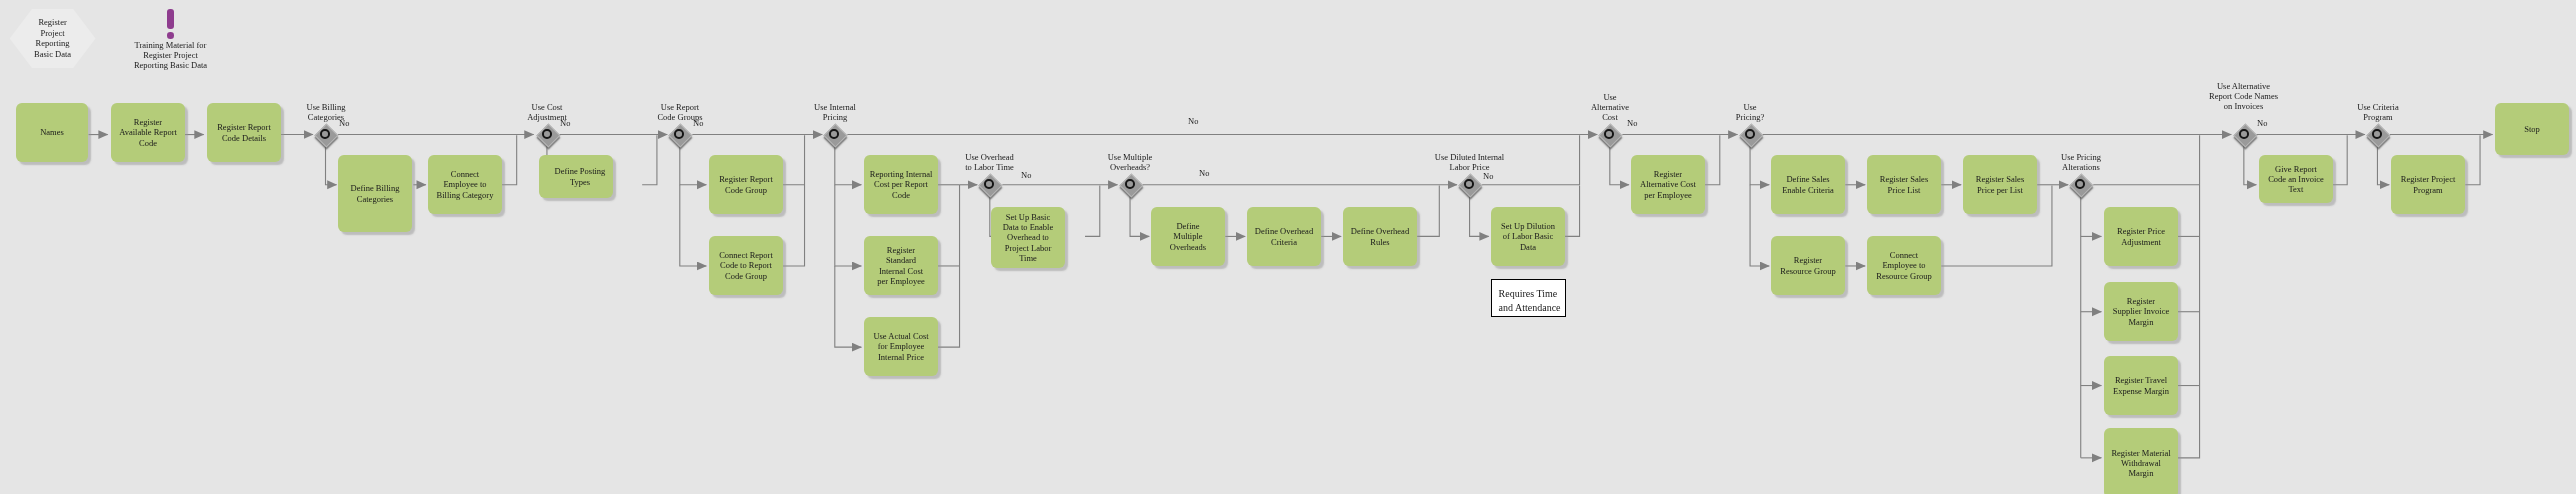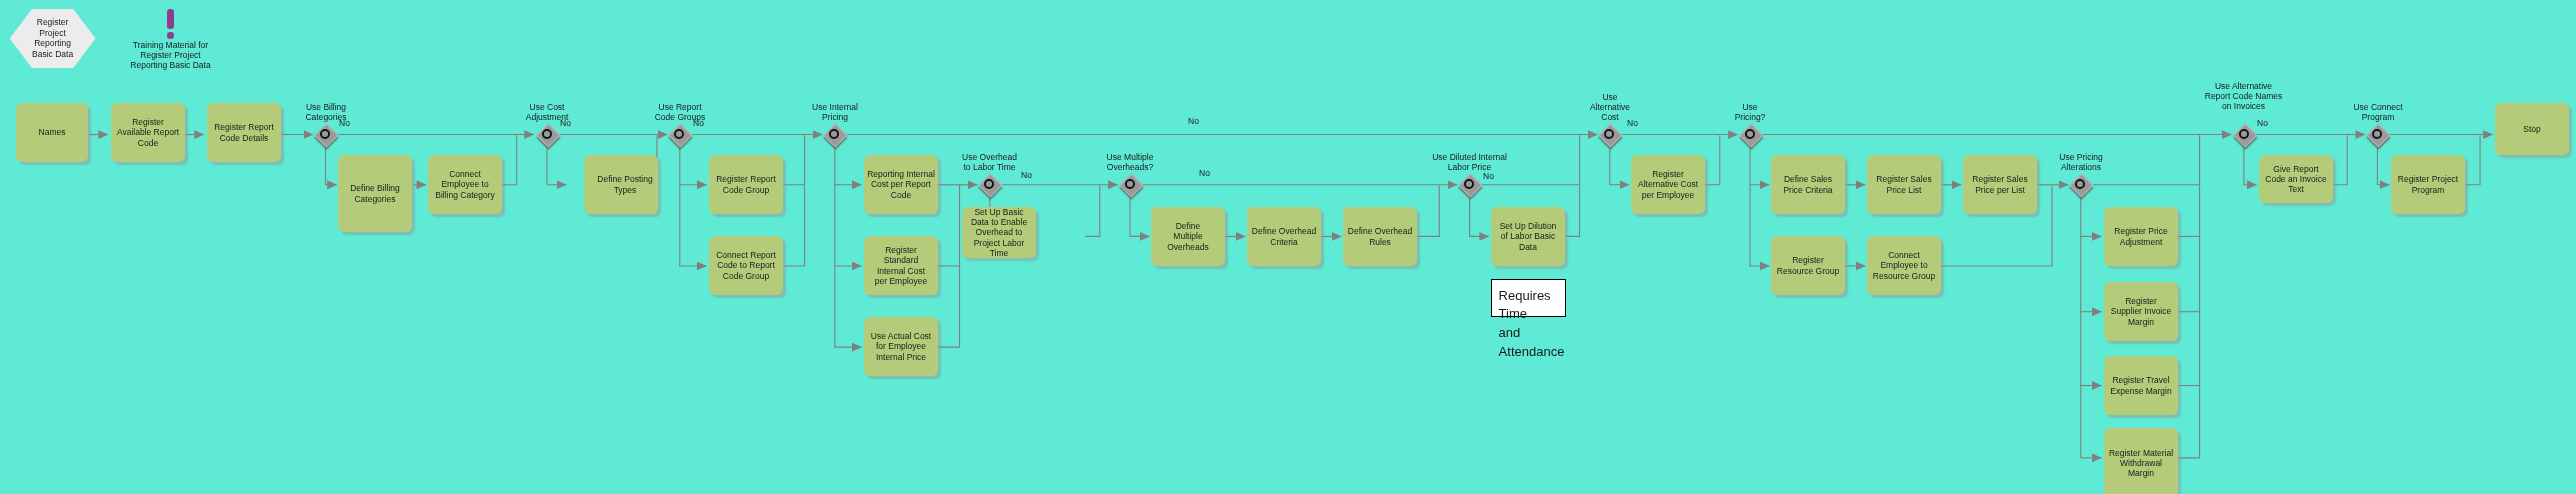--- a/index.html
+++ b/index.html
@@ -1,35 +1,35 @@
 <!DOCTYPE html>
 <html style="font-size:11.8px"><head>
 <meta charset="utf-8">
 <style>
   html,body{margin:0;padding:0;background:#ffffff;}
-  #stage{position:relative;width:2576px;height:495px;background:#5eead4;overflow:hidden;
-         font-family:Liberation Sans, sans-serif;color:#1a1a1a;}
+  #stage{position:relative;width:2576px;height:495px;background:#e5e5e5;overflow:hidden;
+         font-family:Liberation Serif, serif;color:#1a1a1a;}
   #stage svg{position:absolute;left:0;top:0;}
   .edge{fill:none;stroke:#808080;stroke-width:1.5;}
   .node{position:absolute;box-sizing:border-box;}
   .task{background:#b4cc79;border-radius:5.9px;display:flex;align-items:center;justify-content:center;
         text-align:center;font-size:8.5px;line-height:1.2;padding:3px;
         box-shadow:3px 3px 1.5px rgba(150,150,150,0.5);white-space:pre-line;}
   .hex{background:#ececec;display:flex;align-items:center;justify-content:center;text-align:center;
        font-size:8.5px;line-height:1.25;white-space:pre-line;
        clip-path:polygon(26% 0,74% 0,100% 50%,74% 100%,26% 100%,0 50%);
        filter:drop-shadow(2.2px 2.2px 1.5px #bdbdbd);}
   .dwrap{width:20.7px;height:20.7px;}
   .dwrap .dsq{position:absolute;left:3px;top:3px;width:14.8px;height:14.8px;background:#9a9a9a;
        border:0.7px solid #b8b8b8;transform:rotate(45deg);box-shadow:1.5px 1.5px 1.5px rgba(90,90,90,0.8);}
   .dwrap .ring{position:absolute;left:5.2px;top:5.2px;width:9.6px;height:9.6px;border:2.2px solid #161616;
        border-radius:50%;box-sizing:border-box;}
   .dtext{text-align:center;font-size:8.5px;line-height:1.2;white-space:pre-line;}
   .nolabel{font-size:8.5px;}
-  .note{background:#ffffff;border:1.1px solid #000000;font-size:13px;line-height:1.45;
+  .note{background:#ffffff;border:1.1px solid #000000;font-size:10px;line-height:1.45;
         padding:6.6px 4.4px 4.4px 6.6px;white-space:pre-line;}
   .excl .bar{position:absolute;left:0;top:0;width:6.6px;height:20px;border-radius:3px;}
   .excl .dot{position:absolute;left:0;top:23.6px;width:6.6px;height:6.6px;border-radius:50%;}
 </style>
 </head>
 <body>
 
 <div id="stage" style="width: 2576px; height: 495px;">
     <svg width="2576" height="495" viewBox="0 0 3490 670">
       <defs>
@@ -114,59 +114,59 @@
     <div class="node task" style="left: 111px; top: 103px; width: 74px; height: 59px; background: rgb(180, 204, 121);">Register
 Available Report
 Code</div>
     <div class="node task" style="left: 207px; top: 103px; width: 74px; height: 59px; background: rgb(180, 204, 121);">Register Report
 Code Details</div>
     <div class="node task" style="left: 338px; top: 155px; width: 74px; height: 77px; background: rgb(180, 204, 121);">Define Billing
 Categories</div>
     <div class="node task" style="left: 428px; top: 155px; width: 74px; height: 59px; background: rgb(180, 204, 121);">Connect
 Employee to
 Billing Category</div>
-    <div class="node task" style="left: 584px; top: 155px; width: 74px; height: 59px; background: rgb(180, 204, 121); padding-left: 11px;">Define Posting
+    <div class="node task" style="left: 539px; top: 155px; width: 74px; height: 43px; background: rgb(180, 204, 121); padding-left: 11px;">Define Posting
 Types</div>
     <div class="node task" style="left: 709px; top: 155px; width: 74px; height: 59px; background: rgb(180, 204, 121);">Register Report
 Code Group</div>
     <div class="node task" style="left: 709px; top: 236px; width: 74px; height: 59px; background: rgb(180, 204, 121);">Connect Report
 Code to Report
 Code Group</div>
     <div class="node task" style="left: 864px; top: 155px; width: 74px; height: 59px; background: rgb(180, 204, 121);">Reporting Internal
 Cost per Report
 Code</div>
     <div class="node task" style="left: 864px; top: 236px; width: 74px; height: 59px; background: rgb(180, 204, 121);">Register
 Standard
 Internal Cost
 per Employee</div>
     <div class="node task" style="left: 864px; top: 317px; width: 74px; height: 59px; background: rgb(180, 204, 121);">Use Actual Cost
 for Employee
 Internal Price</div>
-    <div class="node task" style="left: 962px; top: 207px; width: 74px; height: 51px; background: rgb(180, 204, 121);">Set Up Basic
+    <div class="node task" style="left: 991px; top: 207px; width: 74px; height: 61px; background: rgb(180, 204, 121);">Set Up Basic
 Data to Enable
 Overhead to
 Project Labor
 Time</div>
     <div class="node task" style="left: 1151px; top: 207px; width: 74px; height: 59px; background: rgb(180, 204, 121);">Define
 Multiple
 Overheads</div>
     <div class="node task" style="left: 1247px; top: 207px; width: 74px; height: 59px; background: rgb(180, 204, 121);">Define Overhead
 Criteria</div>
     <div class="node task" style="left: 1343px; top: 207px; width: 74px; height: 59px; background: rgb(180, 204, 121);">Define Overhead
 Rules</div>
     <div class="node task" style="left: 1491px; top: 207px; width: 74px; height: 59px; background: rgb(180, 204, 121);">Set Up Dilution
 of Labor Basic
 Data</div>
     <div class="node note" style="left: 1491px; top: 279px; width: 75px; height: 38px;">Requires Time
 and Attendance</div>
     <div class="node task" style="left: 1631px; top: 155px; width: 74px; height: 59px; background: rgb(180, 204, 121);">Register
 Alternative Cost
 per Employee</div>
     <div class="node task" style="left: 1771px; top: 155px; width: 74px; height: 59px; background: rgb(180, 204, 121);">Define Sales
-Price Criteria</div>
+Enable Criteria</div>
     <div class="node task" style="left: 1867px; top: 155px; width: 74px; height: 59px; background: rgb(180, 204, 121);">Register Sales
 Price List</div>
     <div class="node task" style="left: 1963px; top: 155px; width: 74px; height: 59px; background: rgb(180, 204, 121);">Register Sales
 Price per List</div>
     <div class="node task" style="left: 1771px; top: 236px; width: 74px; height: 59px; background: rgb(180, 204, 121);">Register
 Resource Group</div>
     <div class="node task" style="left: 1867px; top: 236px; width: 74px; height: 59px; background: rgb(180, 204, 121);">Connect
 Employee to
 Resource Group</div>
     <div class="node task" style="left: 2104px; top: 207px; width: 74px; height: 59px; background: rgb(180, 204, 121);">Register Price
@@ -250,21 +250,21 @@
       <div class="dsq" style="background: rgb(154, 154, 154);"></div>
       <div class="ring"></div>
     </div>
     <div class="node dtext" style="left: 2188px; top: 81px; width: 111px;">Use Alternative
 Report Code Names
 on Invoices</div>
     <div class="node dwrap" style="left: 2367px; top: 124px;">
       <div class="dsq" style="background: rgb(154, 154, 154);"></div>
       <div class="ring"></div>
     </div>
-    <div class="node dtext" style="left: 2341px; top: 102px; width: 74px;">Use Connect
+    <div class="node dtext" style="left: 2341px; top: 102px; width: 74px;">Use Criteria
 Program</div>
     <div class="node nolabel" style="left: 339px; top: 118px;">No</div>
     <div class="node nolabel" style="left: 560px; top: 118px;">No</div>
     <div class="node nolabel" style="left: 693px; top: 118px;">No</div>
     <div class="node nolabel" style="left: 1188px; top: 116px;">No</div>
     <div class="node nolabel" style="left: 1021px; top: 170px;">No</div>
     <div class="node nolabel" style="left: 1199px; top: 168px;">No</div>
     <div class="node nolabel" style="left: 1483px; top: 171px;">No</div>
     <div class="node nolabel" style="left: 1627px; top: 118px;">No</div>
     <div class="node nolabel" style="left: 2257px; top: 118px;">No</div>

